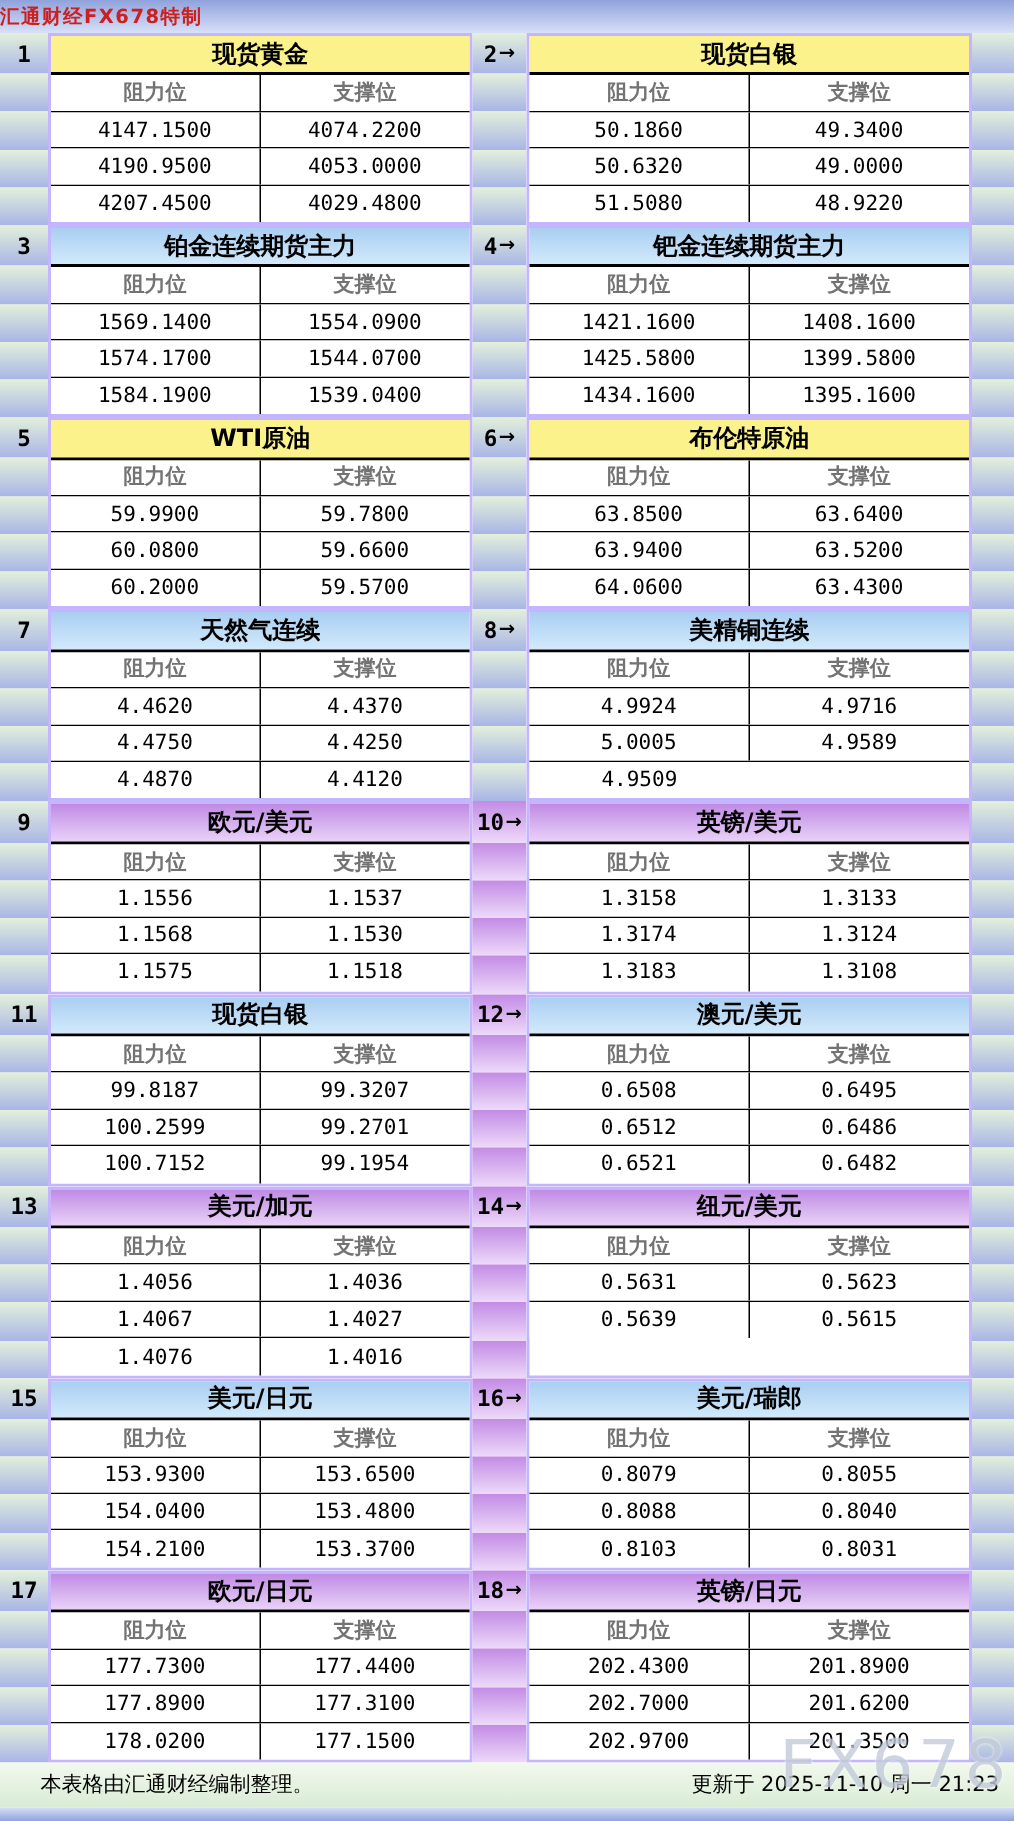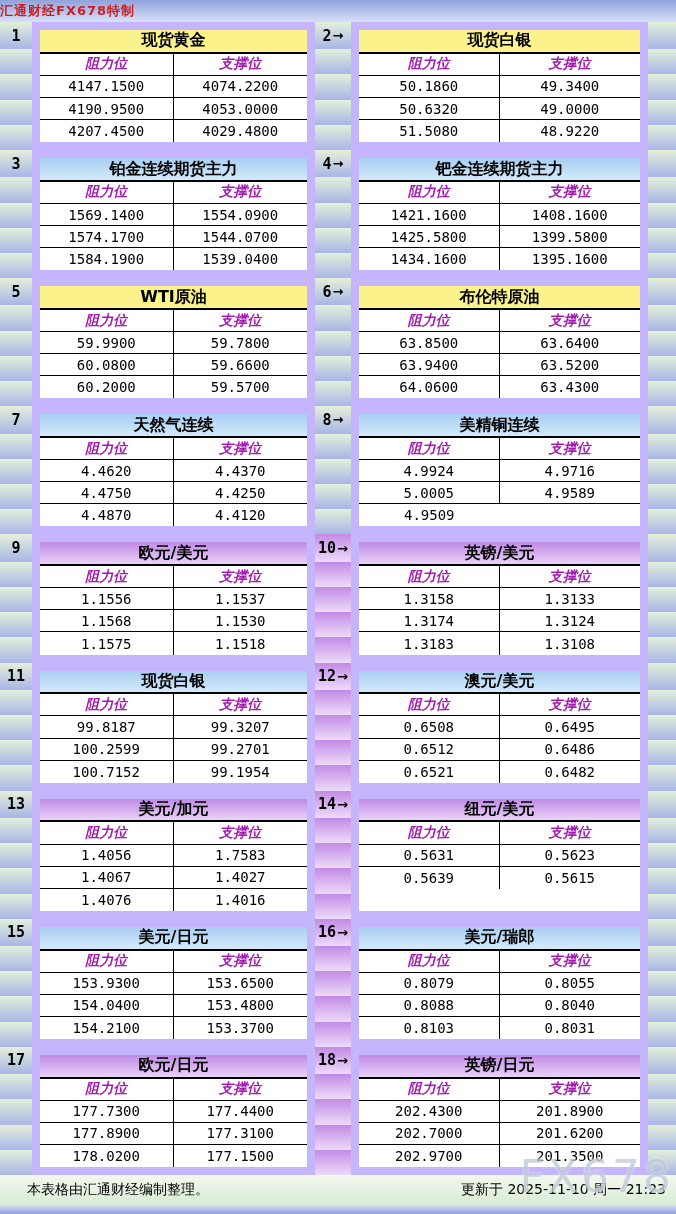--- a/index.html
+++ b/index.html
@@ -28,33 +28,33 @@
   .pair-row{display:grid;grid-template-columns:32px 283px 36px 297px 28px;background:#fff;}
   
   .stripes{display:grid;grid-template-rows:27fr 25fr 25fr 25fr 25fr;}
   .stripes .stripe{background:linear-gradient(180deg,var(--stripe-green),var(--stripe-blue));
     display:flex;align-items:center;justify-content:center;}
   .stripes.purple .stripe{background:linear-gradient(180deg,var(--gutter-purple-top),var(--gutter-purple-bottom));}
   .idx{font-family:"DejaVu Sans Mono",monospace;font-size:15px;color:#000;font-weight:bold;}
   .arrow{font-size:13px;color:#000;margin-left:1px;font-weight:bold;}
   
   .block{display:grid;grid-template-rows:27fr 25fr 25fr 25fr 25fr;
-    border:8px solid #c4b5fd;background:#fff;}
+    border:2px solid #c4b5fd;background:#fff;}
   .hdr{display:flex;align-items:center;justify-content:center;
     border-bottom:2px solid #000;}
   .hdr .title{font-size:16px;font-weight:bold;color:#000;}
   .theme-yellow .hdr{background:var(--yellow-header);}
   .theme-blue .hdr{background:linear-gradient(180deg,var(--blue-header-top),var(--blue-header-bottom));}
   .theme-purple .hdr{background:linear-gradient(180deg,var(--purple-header-top),var(--purple-header-bottom));}
   .trow{display:grid;grid-template-columns:1fr 1fr;border-bottom:1px solid #000;}
   .trow:last-child{border-bottom:none;}
   .tcell{display:flex;align-items:center;justify-content:center;
     border-right:1px solid #000;background:#fff;overflow:hidden;}
   .tcell:last-child{border-right:none;}
-  .collabel{font-size:14px;font-weight:bold;color:#a21caf;font-style:italic;}
+  .collabel{font-size:14px;font-weight:bold;color:#737373;}
   .val{font-family:"DejaVu Sans Mono",monospace;font-size:14px;color:#000;}
   
   .footband{background:linear-gradient(180deg,var(--footer-bg-top),var(--footer-bg-bottom));
     display:flex;align-items:center;justify-content:space-between;
     padding:0 10px 0 27px;}
   .footband .note,.footband .updated{font-size:14px;color:#000;}
   
   .watermark{position:absolute;right:2px;bottom:12px;z-index:5;
     font-size:44px;letter-spacing:3px;color:var(--watermark-color);
     opacity:.8;text-shadow:0 0 2px #fff;pointer-events:none;
@@ -698,21 +698,21 @@
             </div>
             <div class="tcell">
               <span class="collabel">支撑位</span>
             </div>
           </div>
           <div class="trow">
             <div class="tcell">
               <span class="val">1.4056</span>
             </div>
             <div class="tcell">
-              <span class="val">1.7583</span>
+              <span class="val">1.4036</span>
             </div>
           </div>
           <div class="trow">
             <div class="tcell">
               <span class="val">1.4067</span>
             </div>
             <div class="tcell">
               <span class="val">1.4027</span>
             </div>
           </div>

